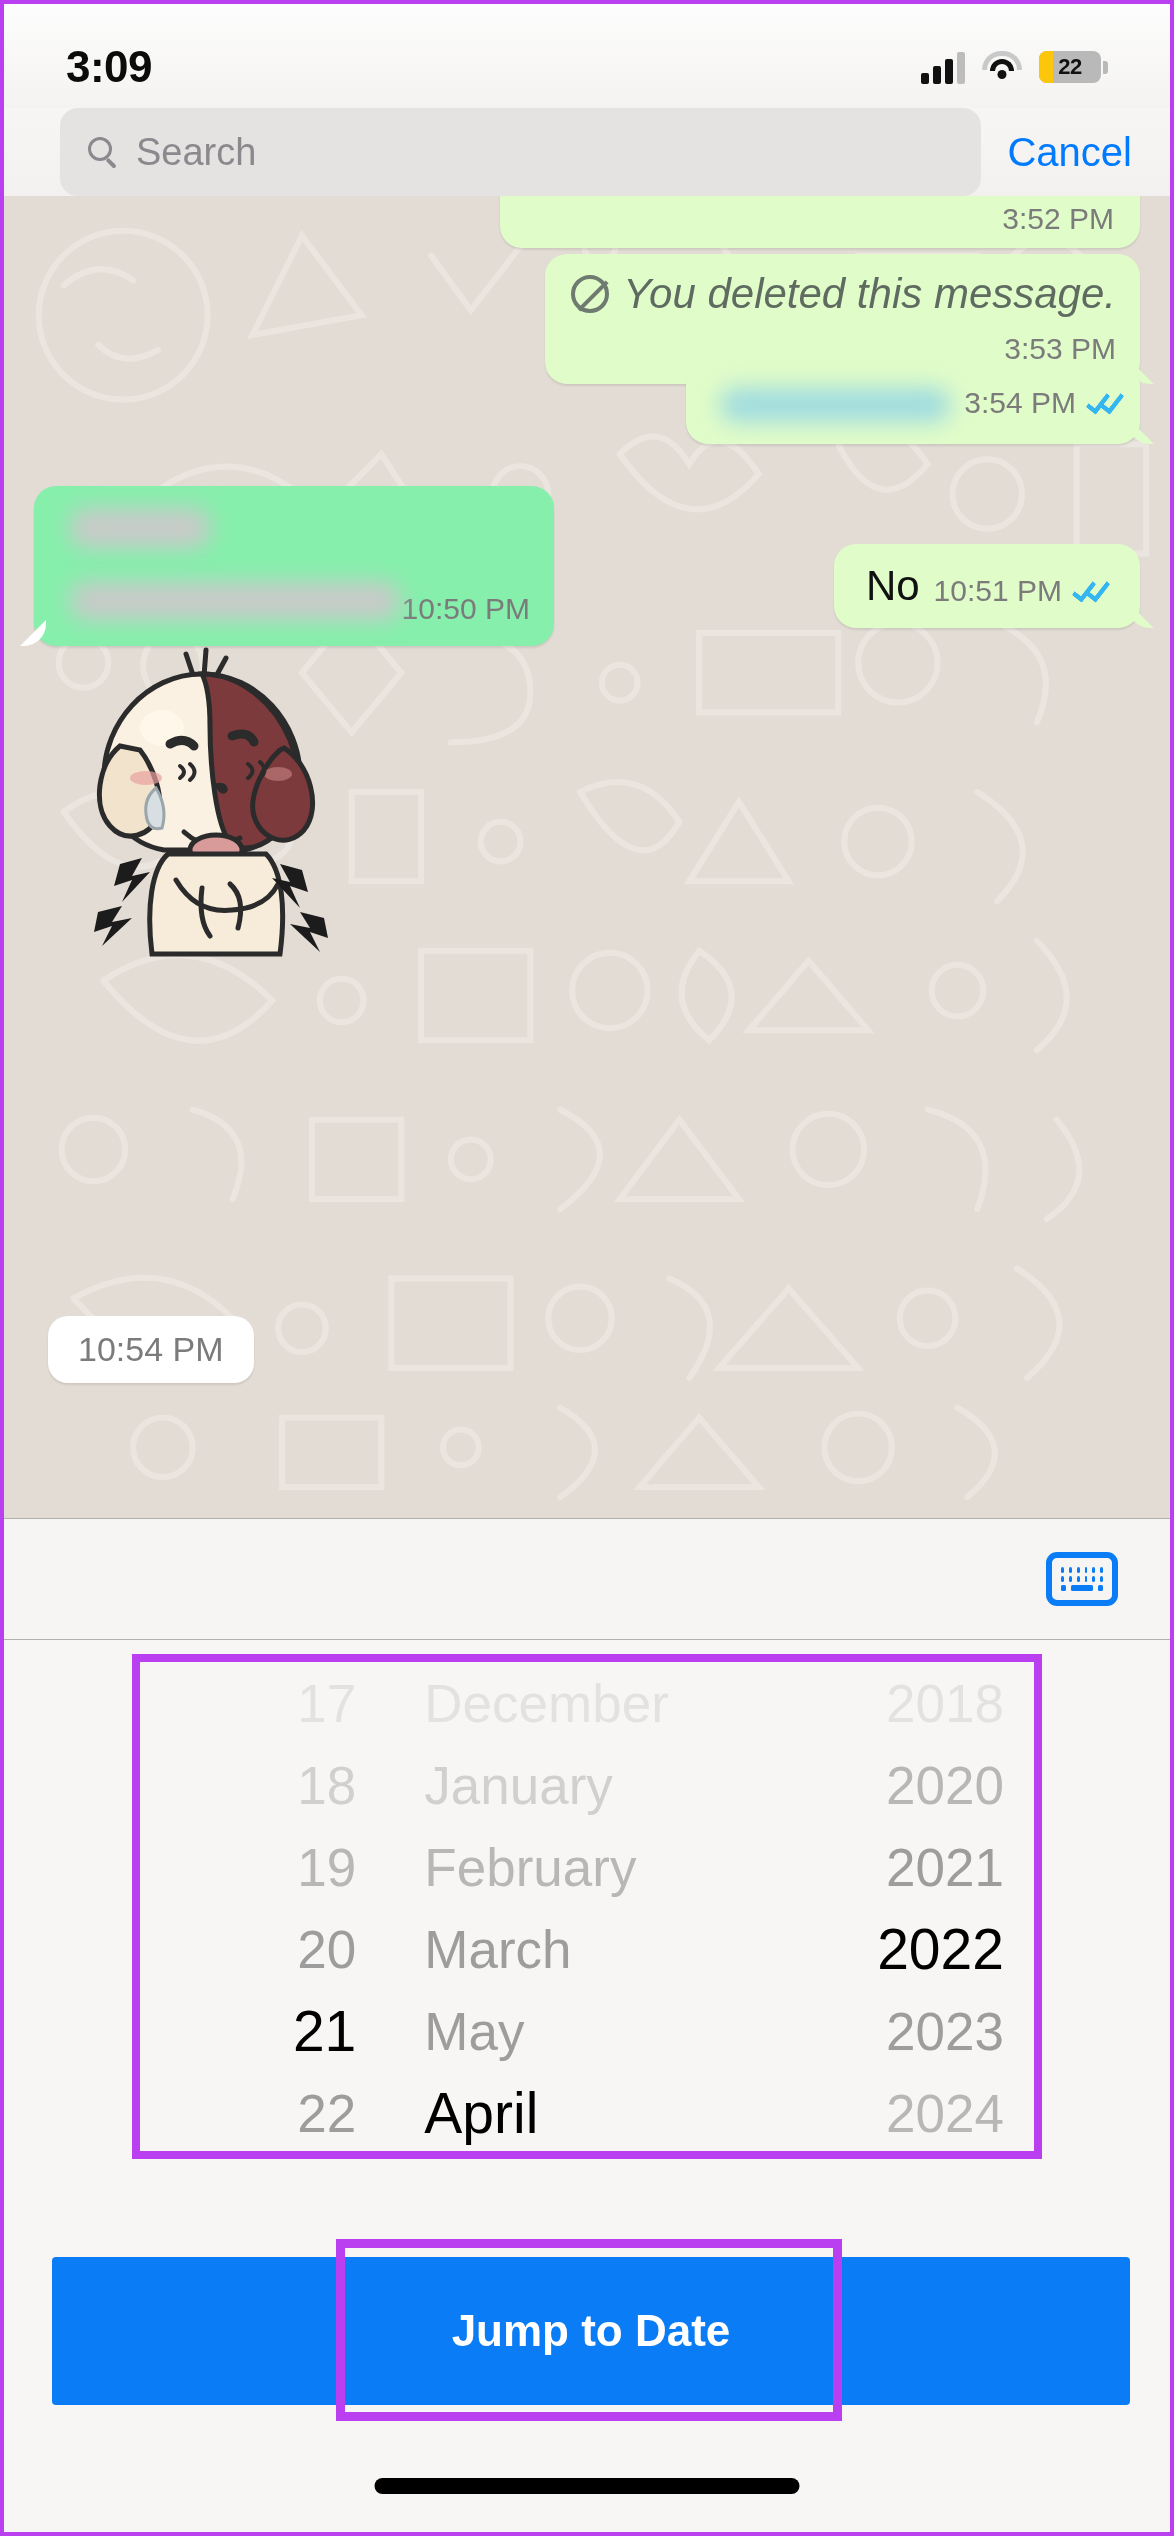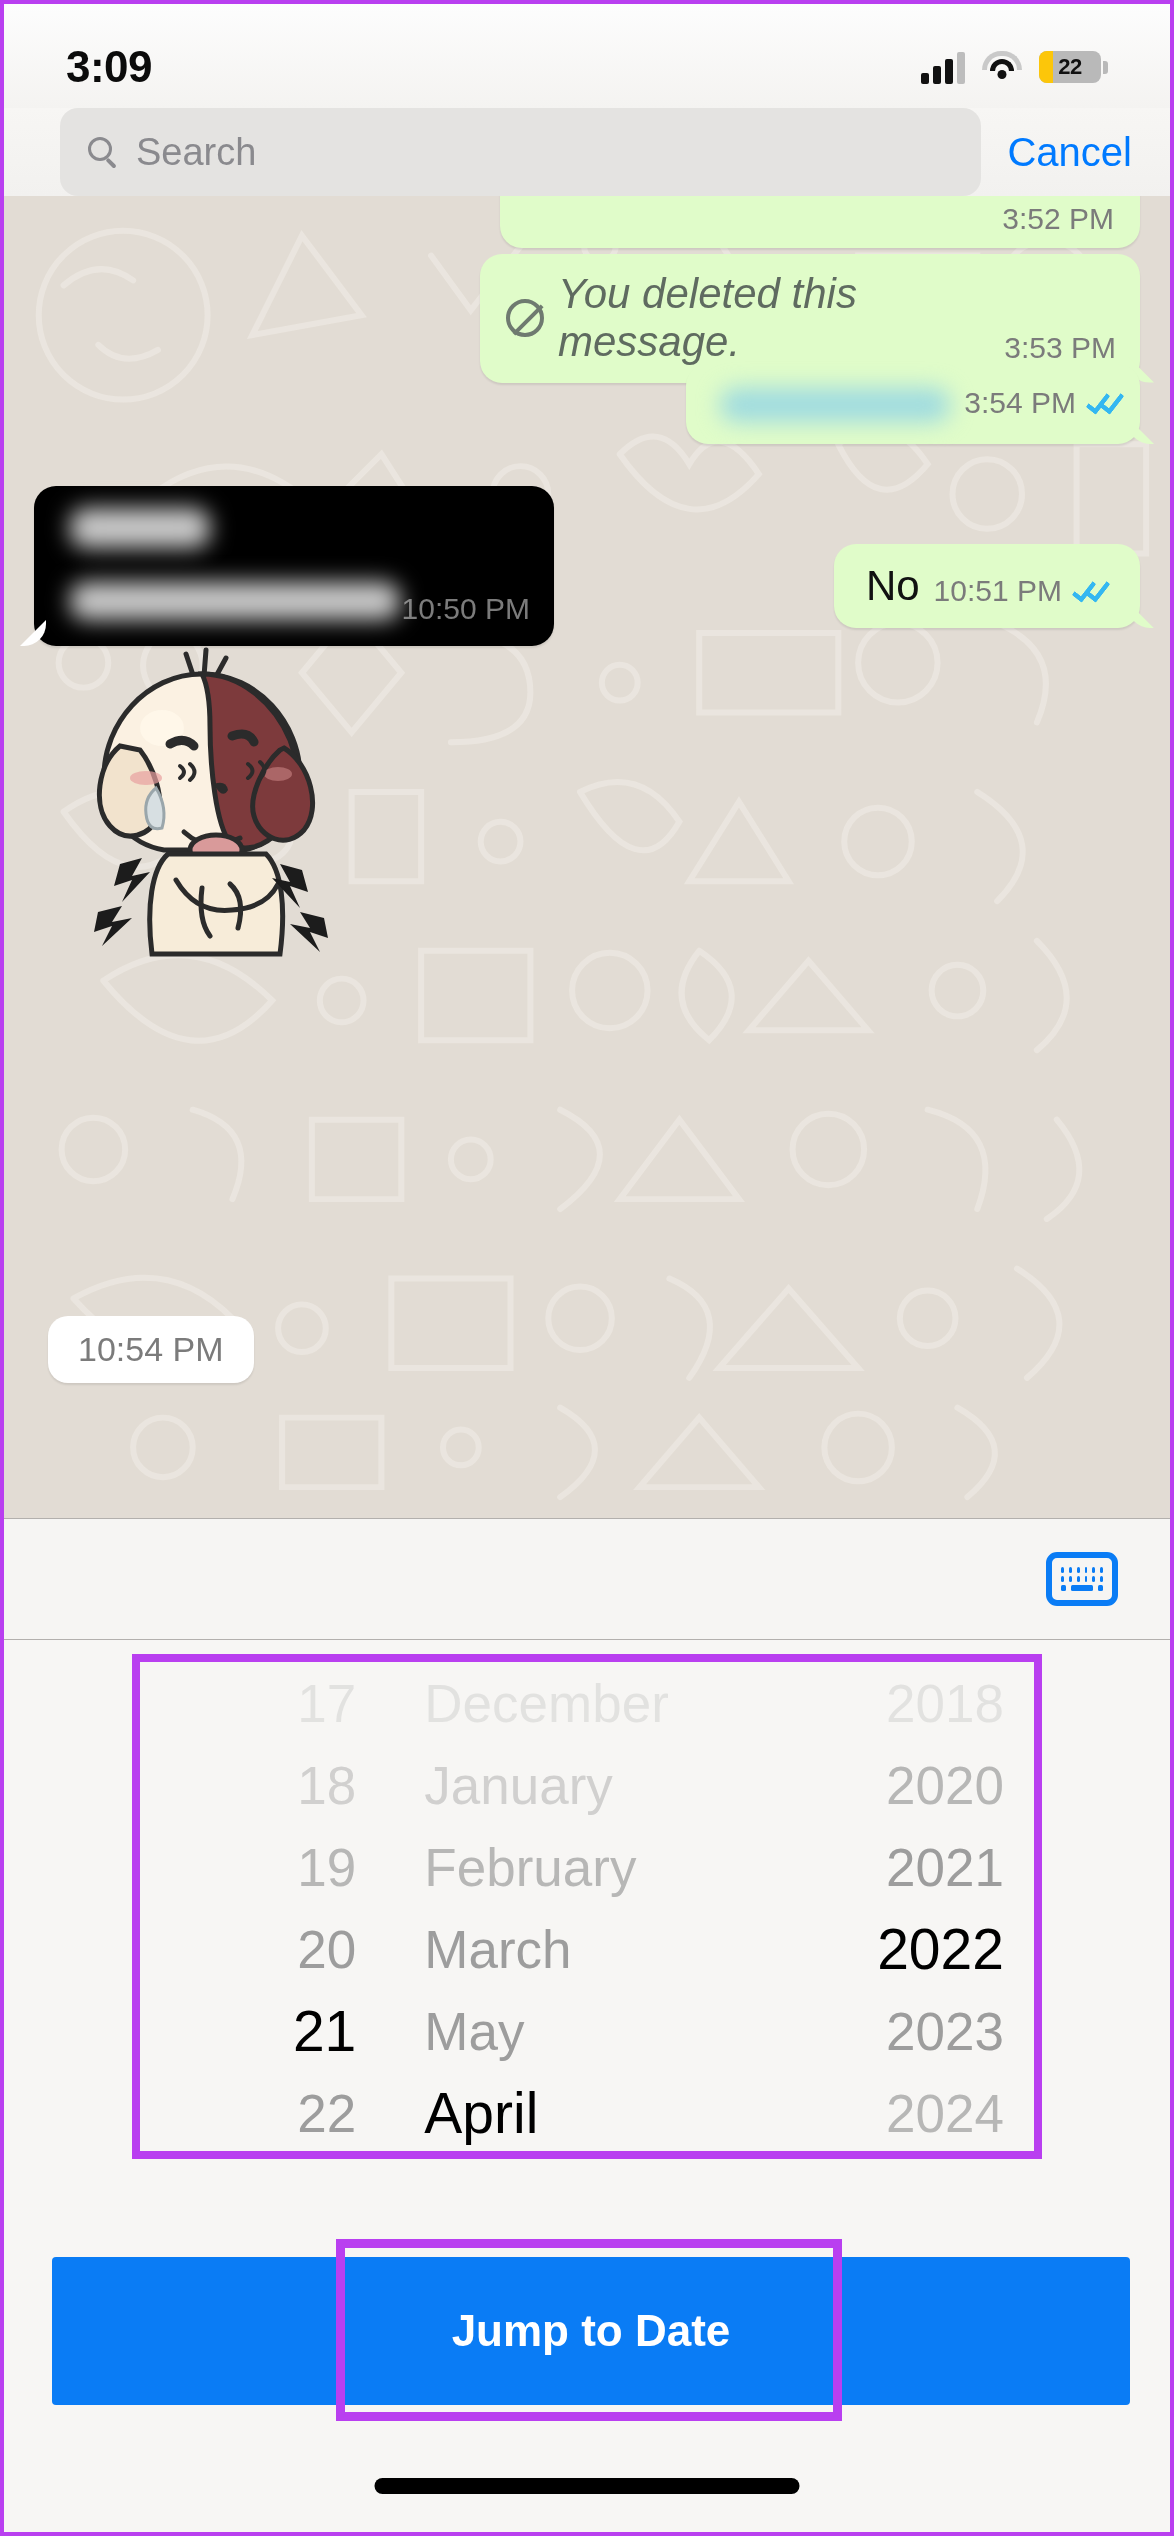--- a/index.html
+++ b/index.html
@@ -80,21 +80,21 @@
 
   .bub {
     position: relative;
     max-width: 78%;
     border-radius: 22px;
     padding: 16px 24px 16px 26px;
     box-shadow: 0 2px 2px rgba(0,0,0,.09);
     display: flex; align-items: flex-end; gap: 14px;
   }
   .bub.green { background: #e0fcc9; }
-  .bub.white { background: #000000; }
+  .bub.white { background: #86efac; }
   .bub.green:after {
     content:""; position:absolute; right:-14px; bottom:0; width:26px; height:26px;
     background:#e0fcc9; border-bottom-left-radius: 22px;
     clip-path: polygon(0 0, 100% 100%, 0 100%);
   }
   .bub.white:after {
     content:""; position:absolute; left:-14px; bottom:0; width:26px; height:26px;
     background:#fff; border-bottom-right-radius: 22px;
     clip-path: polygon(100% 0, 100% 100%, 0 100%);
   }
@@ -289,21 +289,21 @@
 
     <div class="msgs">
 
       <div id="clip-row">
         <div id="clip-bub">
           <span class="time">3:52 PM</span>
         </div>
       </div>
 
       <div class="row out" style="position:absolute; left:30px; right:30px; top:58px;">
-        <div class="bub green" style="max-width: 660px;">
+        <div class="bub green" style="max-width: 660px; flex-direction: column;">
           <span class="btxt deleted">
             <span class="noentry"></span>
             <span>You deleted this message.</span>
           </span>
           <span class="meta">
             <span class="time">3:53 PM</span>
           </span>
         </div>
       </div>
 

